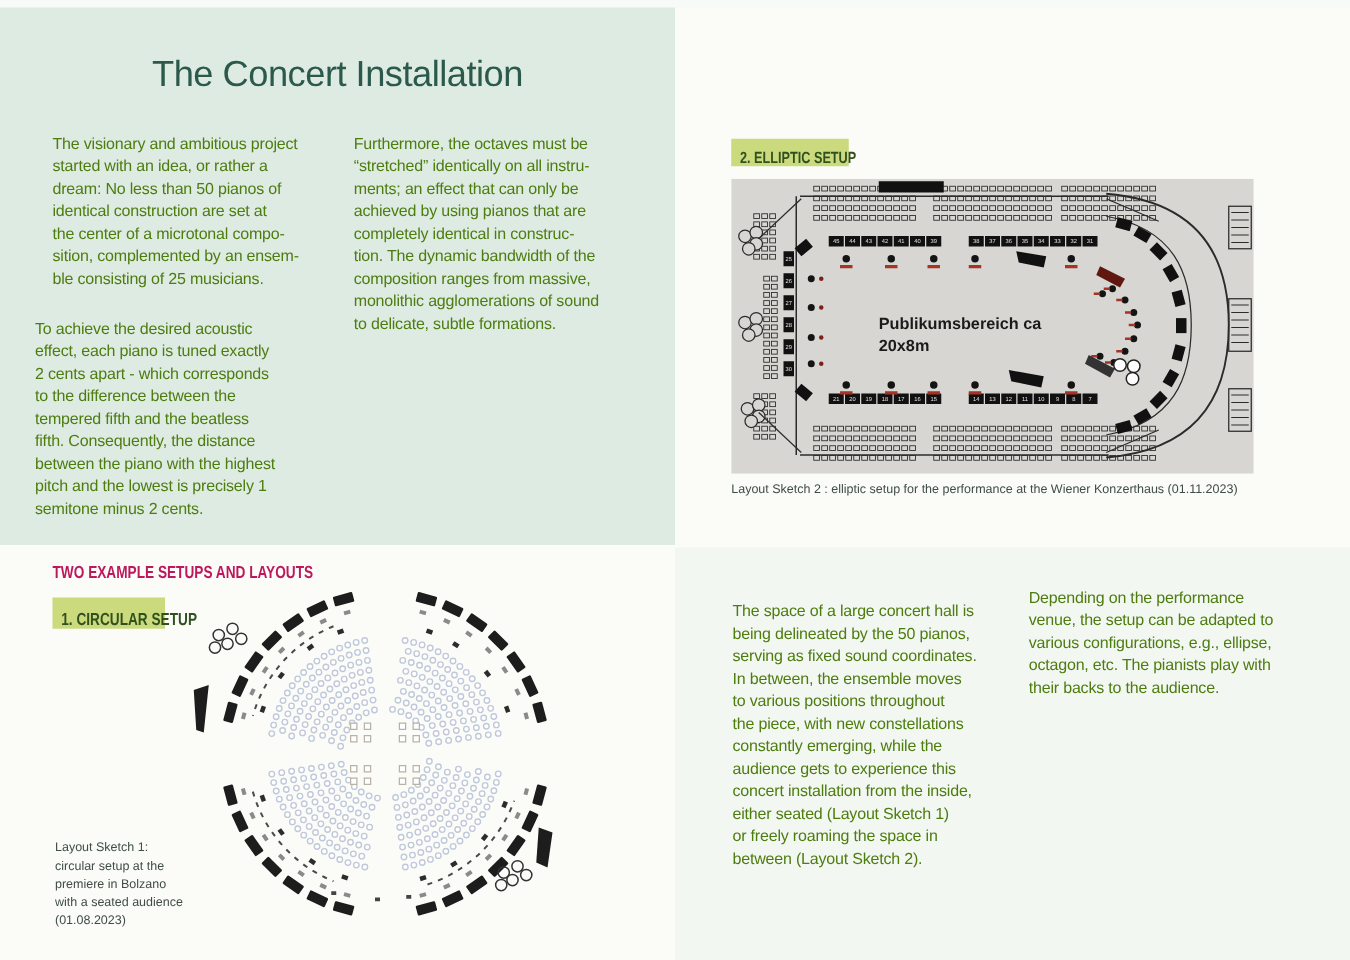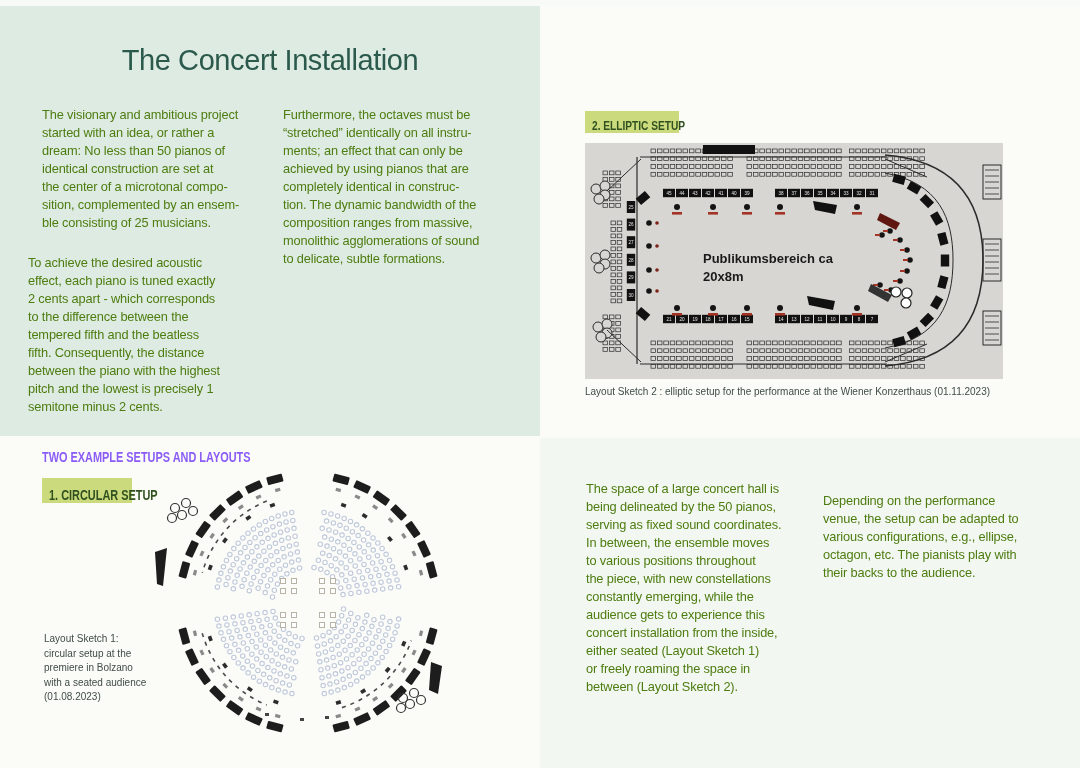--- a/index.html
+++ b/index.html
@@ -11,21 +11,21 @@
   .topstrip{position:absolute;left:0;top:0;width:1080px;height:6px;background:#f8faf7}
   .title{position:absolute;left:0;top:44px;width:540px;text-align:center;
          font-family:Liberation Sans, sans-serif;font-size:29px;font-weight:500;
          letter-spacing:-0.4px;color:#2b5a4d}
   .body{position:absolute;font-size:12.8px;line-height:18px;letter-spacing:-0.15px;
         color:#4d7c0f;white-space:pre-line}
   .cap{position:absolute;font-size:10px;line-height:14.6px;color:#404d47;white-space:pre-line}
   .nowrap{white-space:nowrap}
   .tag{position:absolute;background:#cbda7c;display:flex;align-items:flex-end;padding-left:7px;color:#30511f}
   .cond{display:inline-block;font-weight:bold;white-space:nowrap;transform:scaleX(.78);transform-origin:0 50%}
-  .heading{position:absolute;left:42px;top:449px;font-size:14px;color:#8b5cf6}
+  .heading{position:absolute;left:42px;top:449px;font-size:14px;color:#be185d}
   .fig{position:absolute;display:block}
   svg text{font-family:"Liberation Sans",sans-serif}
 </style>
 </head>
 <body>
 
 <div class="page">
   <div class="mint"></div>
   <div class="tint"></div>
   <div class="topstrip"></div>
@@ -1113,36 +1113,36 @@
       <circle cx="269" cy="227" r="4.5" fill="none" stroke="#333" stroke-width="1.2"></circle>
       <circle cx="265" cy="238" r="4.5" fill="none" stroke="#333" stroke-width="1.2"></circle>
       <circle cx="276" cy="234" r="4.5" fill="none" stroke="#333" stroke-width="1.2"></circle>
       <circle cx="256" cy="242" r="4.5" fill="none" stroke="#333" stroke-width="1.2"></circle>
       <polygon points="286,196 297,200 293,228 284,224" fill="#1d1d1d"></polygon>
       <rect x="155" y="252" width="4" height="3" fill="#444"></rect>
       <rect x="180" y="250" width="4" height="3" fill="#444"></rect>
       <rect x="120" y="247" width="4" height="3" fill="#444"></rect>
     </svg>
 
-  <div class="cap" style="left:44px;top:632px;width:140px">Layout Sketch 1:
+  <div class="cap" style="left:44px;top:672px;width:140px">Layout Sketch 1:
 circular setup at the
 premiere in Bolzano
 with a seated audience
 (01.08.2023)</div>
 
   <div class="body" style="left:586px;top:480px;width:236px">The space of a large concert hall is
 being delineated by the 50 pianos,
 serving as fixed sound coordinates.
 In between, the ensemble moves
 to various positions throughout
 the piece, with new constellations
 constantly emerging, while the
 audience gets to experience this
 concert installation from the inside,
 either seated (Layout Sketch 1)
 or freely roaming the space in
 between (Layout Sketch 2).</div>
-  <div class="body" style="left:823px;top:492px;width:242px">Depending on the performance
+  <div class="body" style="left:823px;top:469px;width:242px">Depending on the performance
 venue, the setup can be adapted to
 various configurations, e.g., ellipse,
 octagon, etc. The pianists play with
 their backs to the audience.</div>
 </div>
 
 </body></html>

